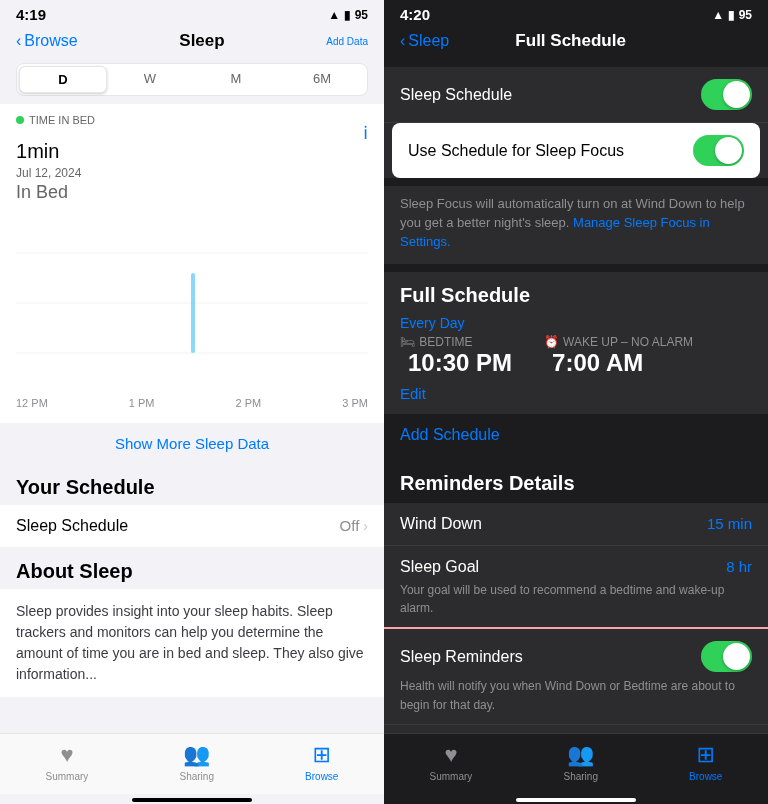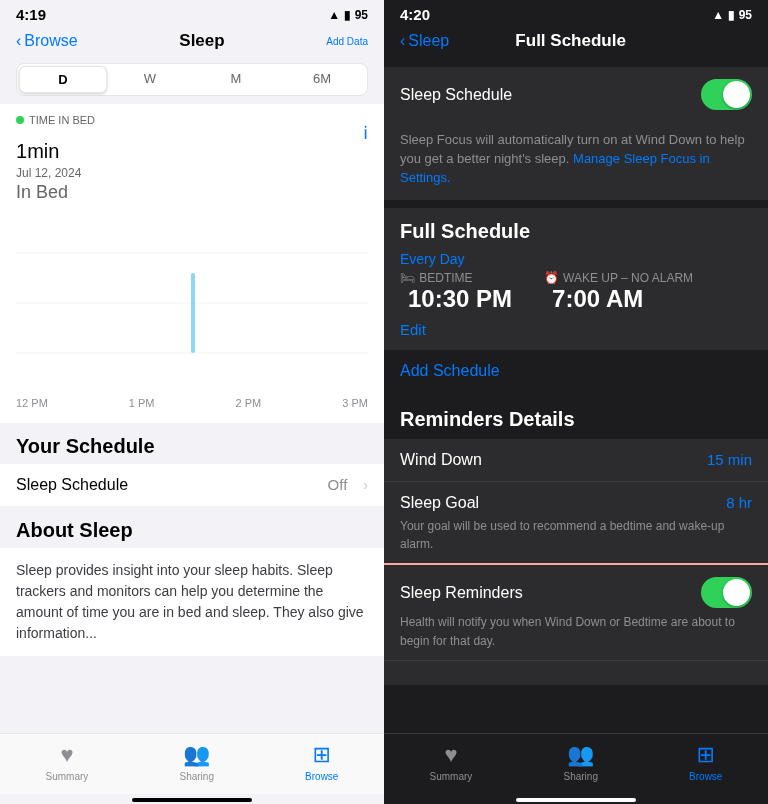--- a/index.html
+++ b/index.html
@@ -166,21 +166,21 @@
     .list-item {
       background: #fff;
       margin: 0 0 1px;
       padding: 12px 16px;
       display: flex;
       justify-content: space-between;
       align-items: center;
       font-size: 16px;
     }
     .list-item-label { color: #000; }
-    .list-item-value { color: #8e8e93; font-size: 15px; display: flex; align-items: center; gap: 16px; }
+    .list-item-value { color: #8e8e93; font-size: 15px; display: flex; align-items: center; gap: 4px; }
     .list-chevron { color: #c7c7cc; font-size: 14px; }
 
     
     .about-section {
       background: #fff;
       margin: 0;
       padding: 12px 16px;
     }
     .about-text {
       font-size: 14px;
@@ -358,20 +358,21 @@
       <rect x="175" y="60" width="4" height="80" rx="2" fill="#5ac8fa" opacity="0.7"></rect>
     </svg>
     <div class="chart-labels">
       <span>12 PM</span>
       <span>1 PM</span>
       <span>2 PM</span>
       <span>3 PM</span>
     </div>
   </div>
 
+  <div class="show-more">Show More Sleep Data</div>
 
   <div class="section-header">Your Schedule</div>
   <div class="list-item">
     <span class="list-item-label">Sleep Schedule</span>
     <span class="list-item-value">
       <span>Off</span>
       <span class="list-chevron">›</span>
     </span>
   </div>
 
@@ -415,20 +416,24 @@
     </div>
     <span class="nav-title">Full Schedule</span>
     <span style="width:60px"></span>
   </div>
 
   <div class="scroll-content">
 
     <div class="r-section">
       <div class="r-row">
         <span class="r-label">Sleep Schedule</span>
+        <div class="toggle"></div>
+      </div>
+      <div class="r-row" style="background:#fff; border-radius: 8px; margin: 0 8px 8px; border: none;">
+        <span class="r-label" style="color:#000;">Use Schedule for Sleep Focus</span>
         <div class="toggle"></div>
       </div>
     </div>
 
     <div style="padding: 8px 16px 12px; background: #2c2c2e;">
       <span class="r-sublabel">
         Sleep Focus will automatically turn on at Wind Down to help you get a better night's sleep. <a>Manage Sleep Focus in Settings.</a>
       </span>
     </div>
 

